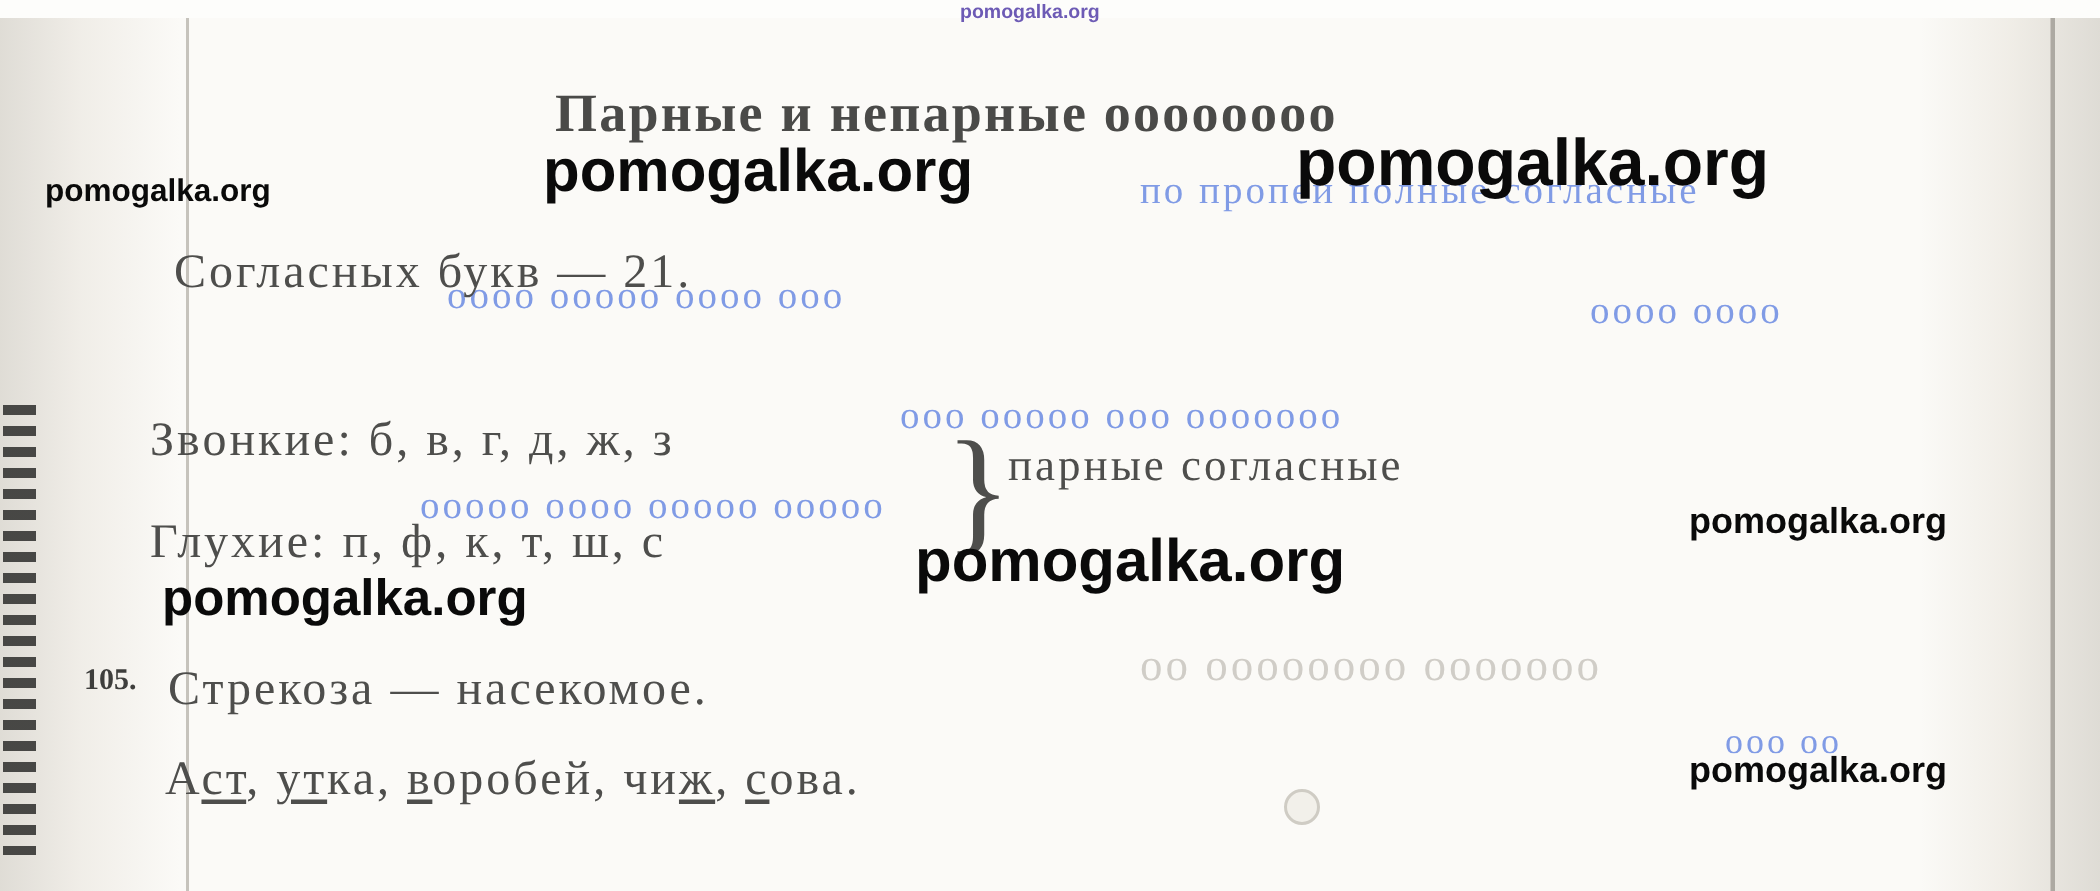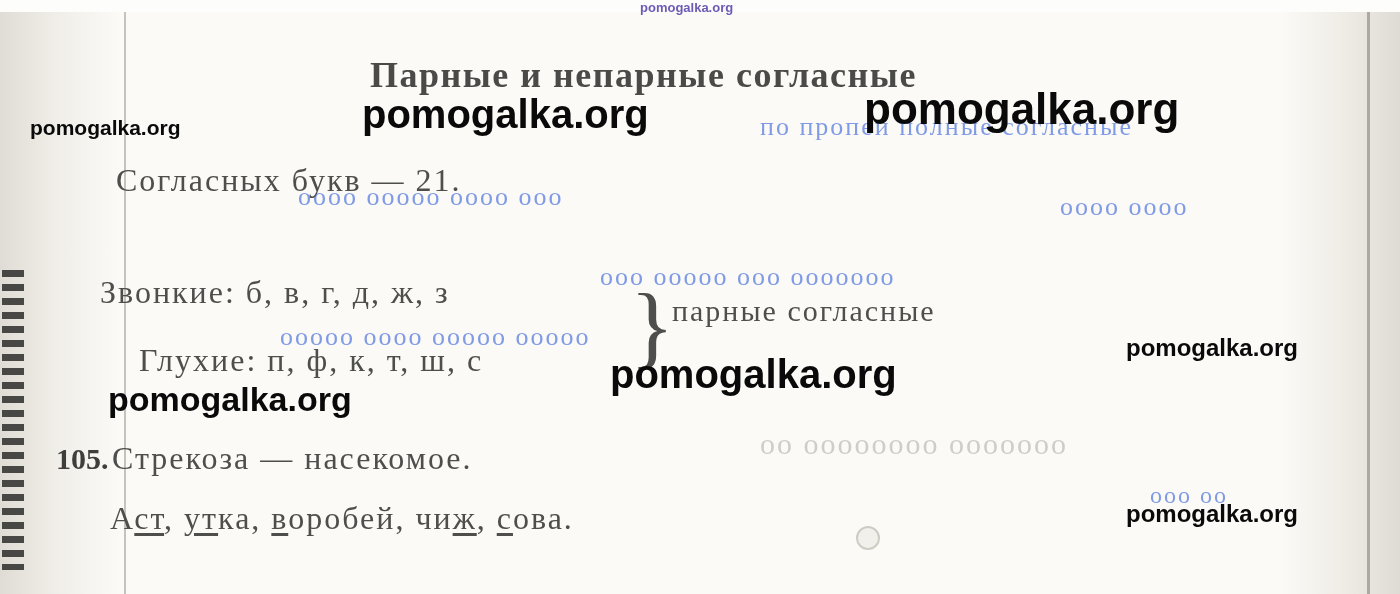--- a/index.html
+++ b/index.html
@@ -82,40 +82,40 @@
     position: absolute;
     color: #4e4e4c;
     font-size: 32px;
     letter-spacing: 2px;
     white-space: nowrap;
     font-family: "Liberation Serif", serif;
   }
   .l-count   { left: 116px; top: 150px; }
   .l-letters { left: 100px; top: 208px; letter-spacing: 3px; }
   .l-voiced  { left: 100px; top: 262px; }
-  .l-voiceless { left: 100px; top: 330px; margin-left: 39px; }
+  .l-voiceless { left: 100px; top: 330px; }
   .l-brace-label {
     left: 672px; top: 282px;
     font-size: 30px;
   }
   .brace {
     position: absolute;
     left: 630px;
     top: 268px;
     font-size: 92px;
     line-height: 92px;
     color: #4e4e4c;
     font-family: "Liberation Serif", serif;
   }
 
   .ex-num {
     position: absolute;
     left: 56px;
     top: 430px;
-    font-size: 30px;
+    font-size: 20px;
     font-weight: bold;
     color: #3e3e3c;
   }
   .ex-text {
     position: absolute;
     left: 112px;
     top: 428px;
     font-size: 32px;
     letter-spacing: 2px;
     color: #4e4e4c;
@@ -196,21 +196,21 @@
     <div class="binding"></div>
 
     <div class="ghost g1">по пропеи полные согласные</div>
     <div class="ghost g2">оооо ооооо оооо ооо</div>
     <div class="ghost g3">ооо ооооо ооо ооооооо</div>
     <div class="ghost g4">ооооо оооо ооооо ооооо</div>
     <div class="ghost g5">оо оооооооо ооооооо</div>
     <div class="ghost g6">оооо оооо</div>
     <div class="ghost g7">ооо оо</div>
 
-    <div class="doc-title">Парные и непарные согласные</div>
+    <div class="doc-title">Парные и непарные оооооооо</div>
 
     <div class="line l-count">Согласных букв — 21.</div>
     <div class="line l-voiced">Звонкие: б, в, г, д, ж, з</div>
     <div class="line l-voiceless">Глухие: п, ф, к, т, ш, с</div>
     <div class="brace">}</div>
     <div class="line l-brace-label">парные согласные</div>
 
     <div class="ex-num">105.</div>
     <div class="ex-text">Стрекоза — насекомое.</div>
 

